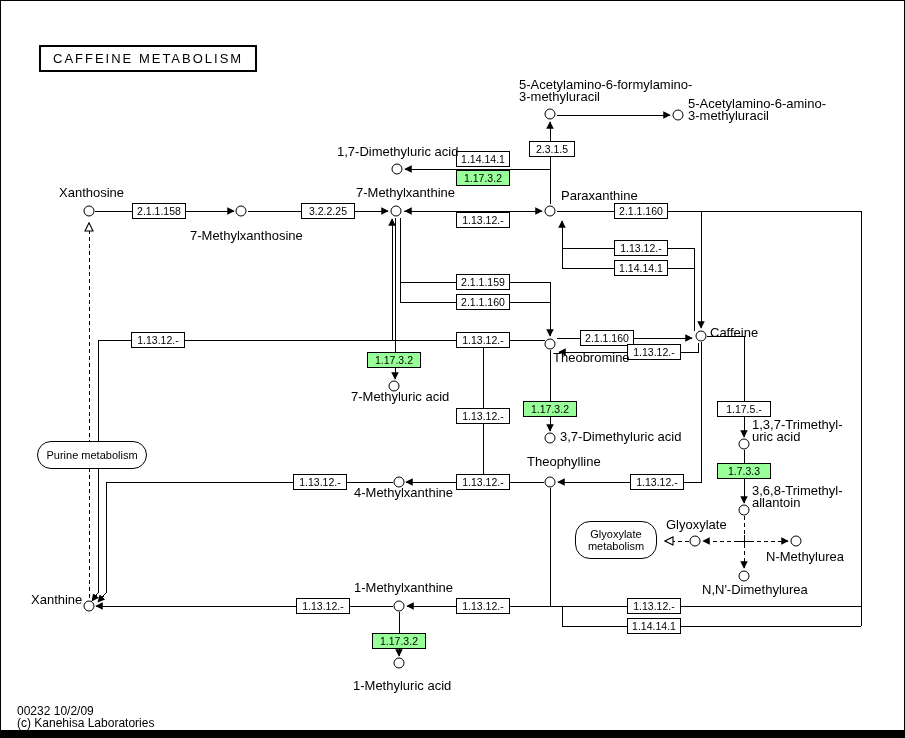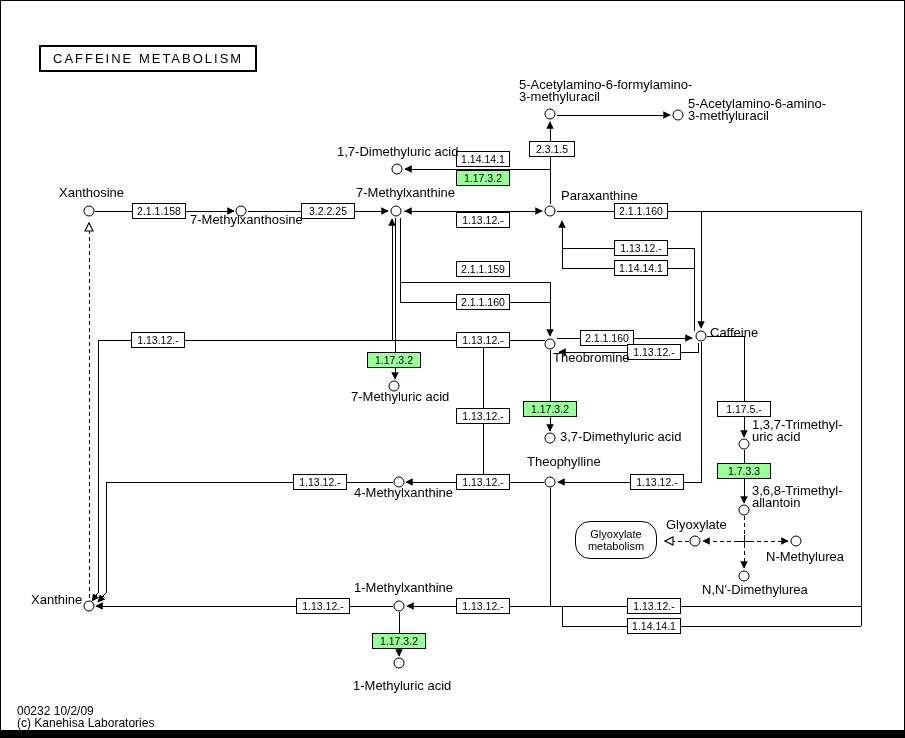--- a/index.html
+++ b/index.html
@@ -112,42 +112,42 @@
 
   <div class="ebox" style="left:131px;top:202px">2.1.1.158</div>
   <div class="ebox" style="left:300px;top:202px">3.2.2.25</div>
   <div class="ebox" style="left:455px;top:211px">1.13.12.-</div>
   <div class="ebox" style="left:455px;top:150px">1.14.14.1</div>
   <div class="ebox green" style="left:455px;top:169px">1.17.3.2</div>
   <div class="ebox" style="left:528px;top:140px;width:46px">2.3.1.5</div>
   <div class="ebox" style="left:613px;top:202px">2.1.1.160</div>
   <div class="ebox" style="left:613px;top:239px">1.13.12.-</div>
   <div class="ebox" style="left:613px;top:259px">1.14.14.1</div>
-  <div class="ebox" style="left:455px;top:260px">2.1.1.159</div>
+  <div class="ebox" style="left:455px;top:273px">2.1.1.159</div>
   <div class="ebox" style="left:455px;top:293px">2.1.1.160</div>
   <div class="ebox" style="left:130px;top:331px">1.13.12.-</div>
   <div class="ebox" style="left:455px;top:331px">1.13.12.-</div>
   <div class="ebox" style="left:579px;top:329px">2.1.1.160</div>
   <div class="ebox" style="left:626px;top:343px">1.13.12.-</div>
   <div class="ebox green" style="left:366px;top:351px">1.17.3.2</div>
   <div class="ebox" style="left:455px;top:407px">1.13.12.-</div>
   <div class="ebox green" style="left:522px;top:400px">1.17.3.2</div>
   <div class="ebox" style="left:716px;top:400px">1.17.5.-</div>
   <div class="ebox green" style="left:716px;top:462px">1.7.3.3</div>
   <div class="ebox" style="left:629px;top:473px">1.13.12.-</div>
   <div class="ebox" style="left:455px;top:473px">1.13.12.-</div>
   <div class="ebox" style="left:292px;top:473px">1.13.12.-</div>
   <div class="ebox" style="left:455px;top:597px">1.13.12.-</div>
   <div class="ebox" style="left:295px;top:597px">1.13.12.-</div>
   <div class="ebox green" style="left:371px;top:632px">1.17.3.2</div>
   <div class="ebox" style="left:626px;top:597px">1.13.12.-</div>
   <div class="ebox" style="left:626px;top:617px">1.14.14.1</div>
 
   <div class="lbl" style="left:58px;top:186px">Xanthosine</div>
-  <div class="lbl" style="left:189px;top:213px">7-Methylxanthosine</div>
+  <div class="lbl" style="left:189px;top:229px">7-Methylxanthosine</div>
   <div class="lbl" style="left:355px;top:186px">7-Methylxanthine</div>
   <div class="lbl" style="left:336px;top:145px">1,7-Dimethyluric acid</div>
   <div class="lbl" style="left:518px;top:78px">
     <span class="ln">5-Acetylamino-6-formylamino-</span>
     <span class="ln">3-methyluracil</span>
   </div>
   <div class="lbl" style="left:687px;top:97px">
     <span class="ln">5-Acetylamino-6-amino-</span>
     <span class="ln">3-methyluracil</span>
   </div>
@@ -166,20 +166,21 @@
   </div>
   <div class="lbl" style="left:665px;top:518px">Glyoxylate</div>
   <div class="lbl" style="left:765px;top:550px">N-Methylurea</div>
   <div class="lbl" style="left:701px;top:583px">N,N'-Dimethylurea</div>
   <div class="lbl" style="left:526px;top:455px">Theophylline</div>
   <div class="lbl" style="left:353px;top:486px">4-Methylxanthine</div>
   <div class="lbl" style="left:353px;top:581px">1-Methylxanthine</div>
   <div class="lbl" style="left:352px;top:679px">1-Methyluric acid</div>
   <div class="lbl" style="left:30px;top:593px">Xanthine</div>
 
+  <div class="plink" style="left:36px;top:440px;width:110px;height:28px">Purine metabolism</div>
   <div class="plink" style="left:574px;top:520px;width:82px;height:38px">
     <span class="ln">Glyoxylate</span>
     <span class="ln">metabolism</span>
   </div>
 
   <div class="footer-line" style="left:16px;top:703px">00232 10/2/09</div>
   <div class="footer-line" style="left:16px;top:715px">(c) Kanehisa Laboratories</div>
 
   <div class="bottom-bar"></div>
 </div>

